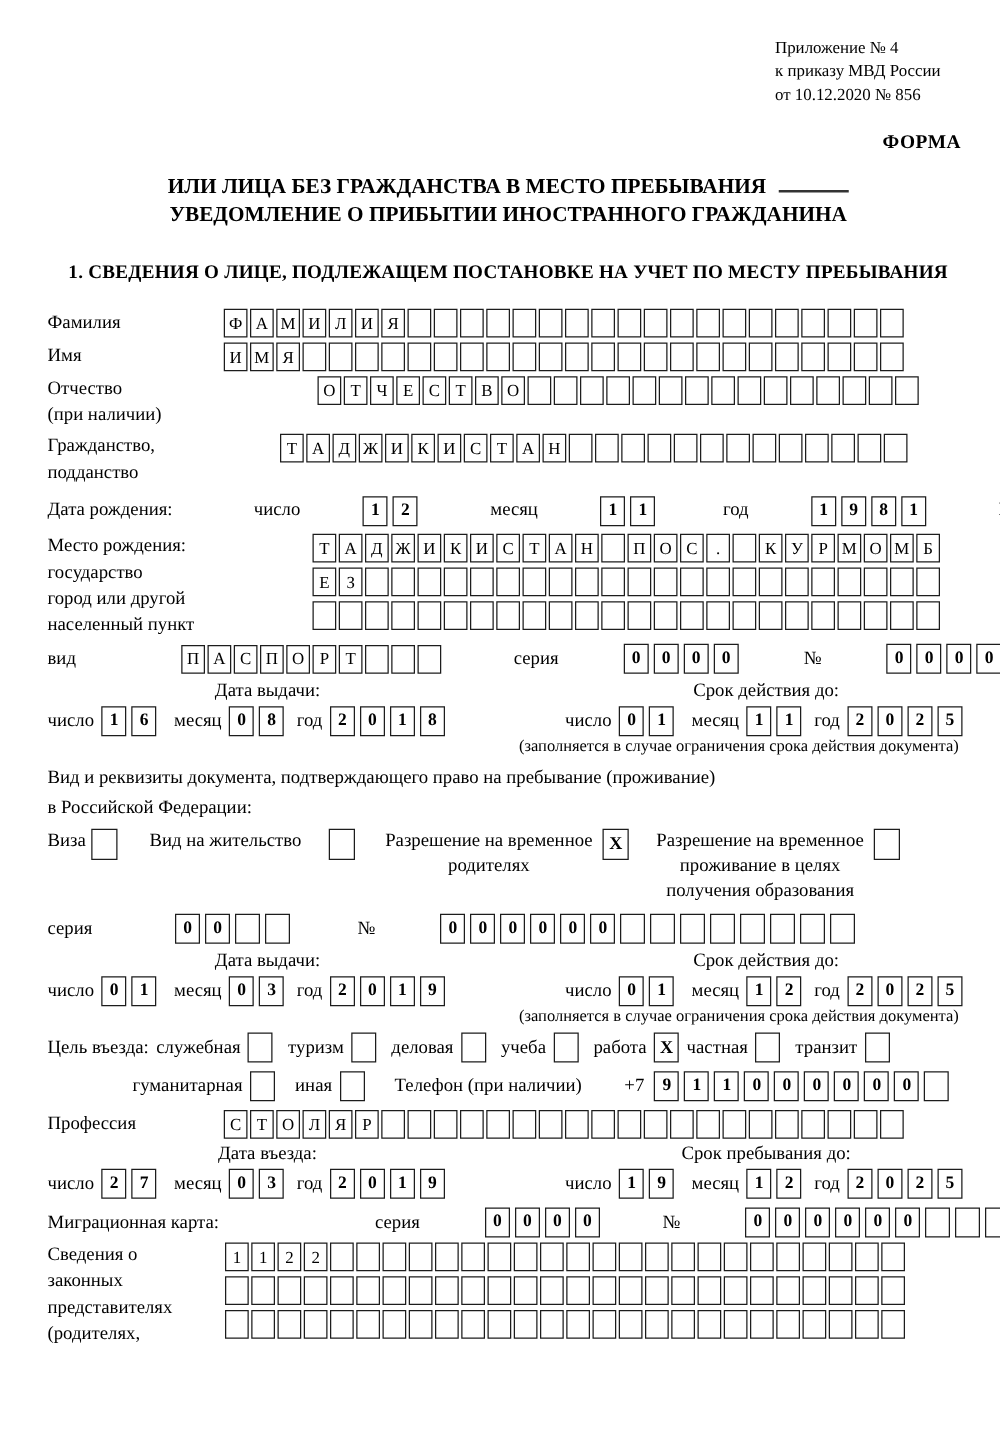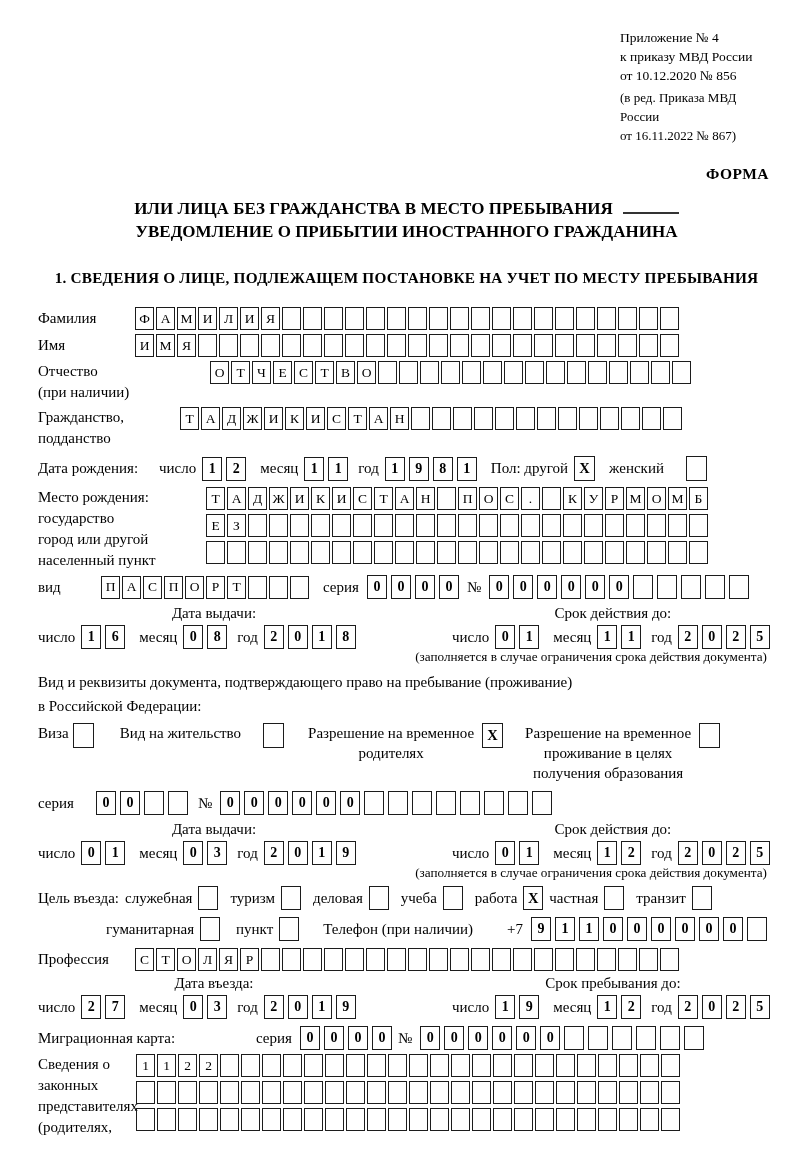--- a/index.html
+++ b/index.html
@@ -10,21 +10,21 @@
     padding:28px 25px 0 38px; overflow:hidden; position:relative;
   }
   .appendix { margin-left:582px; font-size:13.5px; line-height:19px; }
   .appendix-note { margin-left:582px; font-size:13px; line-height:19px; margin-top:3px; }
   .forma { text-align:right; font-weight:bold; font-size:15.5px; margin:20px 6px 0 0; letter-spacing:.5px; }
   .title { text-align:center; font-weight:bold; font-size:17px; line-height:23px; margin-top:14px; }
   .title-underline { display:inline-block; width:56px; border-bottom:2.5px solid #333; height:14px; margin-left:10px; }
   .section1 { text-align:center; font-weight:bold; font-size:15.3px; margin-top:26px; letter-spacing:.2px; }
   .formarea { margin-top:20px; }
 
-  .frow { display:flex; align-items:center; margin-bottom:4px; }
+  .frow { display:flex; align-items:center; margin-bottom:4px;gap:44px; }
   .frow.top { align-items:flex-start; }
   .lbl { font-size:15px; flex:none; white-space:nowrap; }
   .boxes { display:inline-flex; flex-wrap:nowrap; flex:none; }
   .box {
     display:inline-flex; align-items:center; justify-content:center; flex:none;
     width:19px; height:23px; border:1.6px solid #1c1c1c; margin-right:2px;
     font-size:13.5px; line-height:1;
   }
   .cbox {
     display:inline-flex; align-items:center; justify-content:center; flex:none;
@@ -61,24 +61,20 @@
 </head>
 <body>
 
 <div class="page">
 
   <div class="appendix">
     <div>Приложение № 4</div>
     <div>к приказу МВД России</div>
     <div>от 10.12.2020 № 856</div>
   </div>
-  <div class="appendix-note">
-    <div>(в ред. Приказа МВД России</div>
-    <div>от 16.11.2022 № 867)</div>
-  </div>
   <div class="forma">ФОРМА</div>
 
   <div class="title">
     <div><span>ИЛИ ЛИЦА БЕЗ ГРАЖДАНСТВА В МЕСТО ПРЕБЫВАНИЯ</span><span class="title-underline"></span></div>
     <div>УВЕДОМЛЕНИЕ О ПРИБЫТИИ ИНОСТРАННОГО ГРАЖДАНИНА</div>
   </div>
   <div class="section1">1. СВЕДЕНИЯ О ЛИЦЕ, ПОДЛЕЖАЩЕМ ПОСТАНОВКЕ НА УЧЕТ ПО МЕСТУ ПРЕБЫВАНИЯ</div>
 
   <div class="formarea">
 
@@ -530,21 +526,21 @@
       <span class="lbl">работа</span>
       <span class="cbox" style="margin-right:6px">X</span>
       <span class="lbl">частная</span>
       <span class="cbox"></span>
       <span class="lbl">транзит</span>
       <span class="cbox"></span>
     </div>
     <div class="purpose" style="padding-left:68px">
       <span class="lbl">гуманитарная</span>
       <span class="cbox" style="margin-right:16px"></span>
-      <span class="lbl">пункт</span>
+      <span class="lbl">иная</span>
       <span class="cbox" style="margin-right:24px"></span>
       <span class="lbl">Телефон (при наличии)</span>
       <span class="lbl" style="margin:0 8px 0 28px">+7</span>
       <span class="boxes dgroup">
           <span class="box">9</span>
           <span class="box">1</span>
           <span class="box">1</span>
           <span class="box">0</span>
           <span class="box">0</span>
           <span class="box">0</span>

